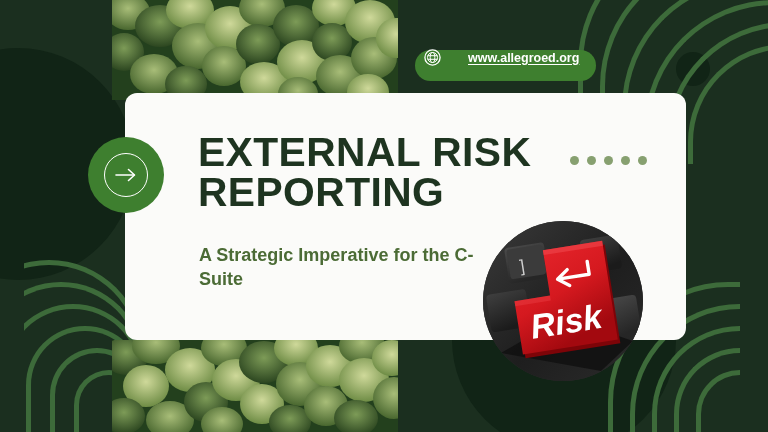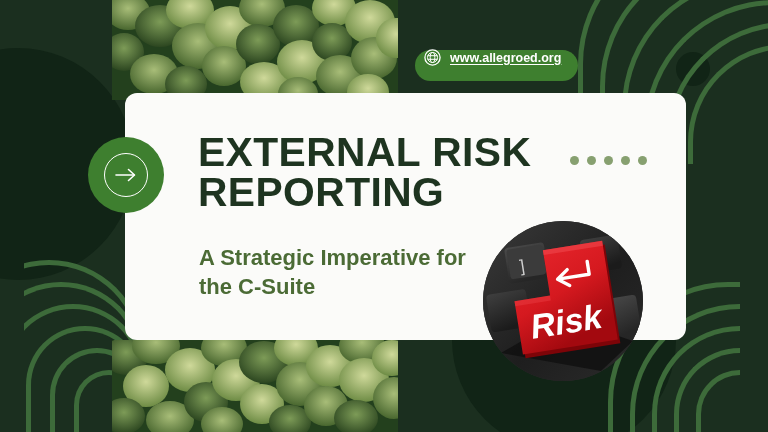--- a/index.html
+++ b/index.html
@@ -163,21 +163,21 @@
     transform: scaleX(1.02);
     transform-origin: left center;
   }
   .subhead {
     position: absolute;
     left: 199px; top: 243px;
     width: 290px;
     color: #4b6b35;
     font-family: "Liberation Sans", sans-serif;
     font-weight: bold;
-    font-size: 22px;
+    font-size: 18px;
     line-height: 1.34;
   }
 
   
   .dots {
     position: absolute;
     left: 570px; top: 156px;
     display: flex; gap: 8px;
   }
   .dots i {
@@ -188,21 +188,21 @@
   }
 
   
   .url-pill {
     position: absolute;
     left: 415px; top: 50px;
     height: 31px;
     padding: 0 17px 16px 9px;
     background: #3e7f2f;
     border-radius: 16px;
-    display: flex; align-items: center; gap: 9px;
+    display: flex; align-items: center; gap: 27px;
   }
   .globe { width: 17px; height: 17px; display: block; flex: 0 0 auto; }
   .url-text {
     color: #ffffff;
     font-size: 12.5px;
     font-weight: bold;
     text-decoration: underline;
     text-underline-offset: 2px;
     white-space: nowrap;
   }

